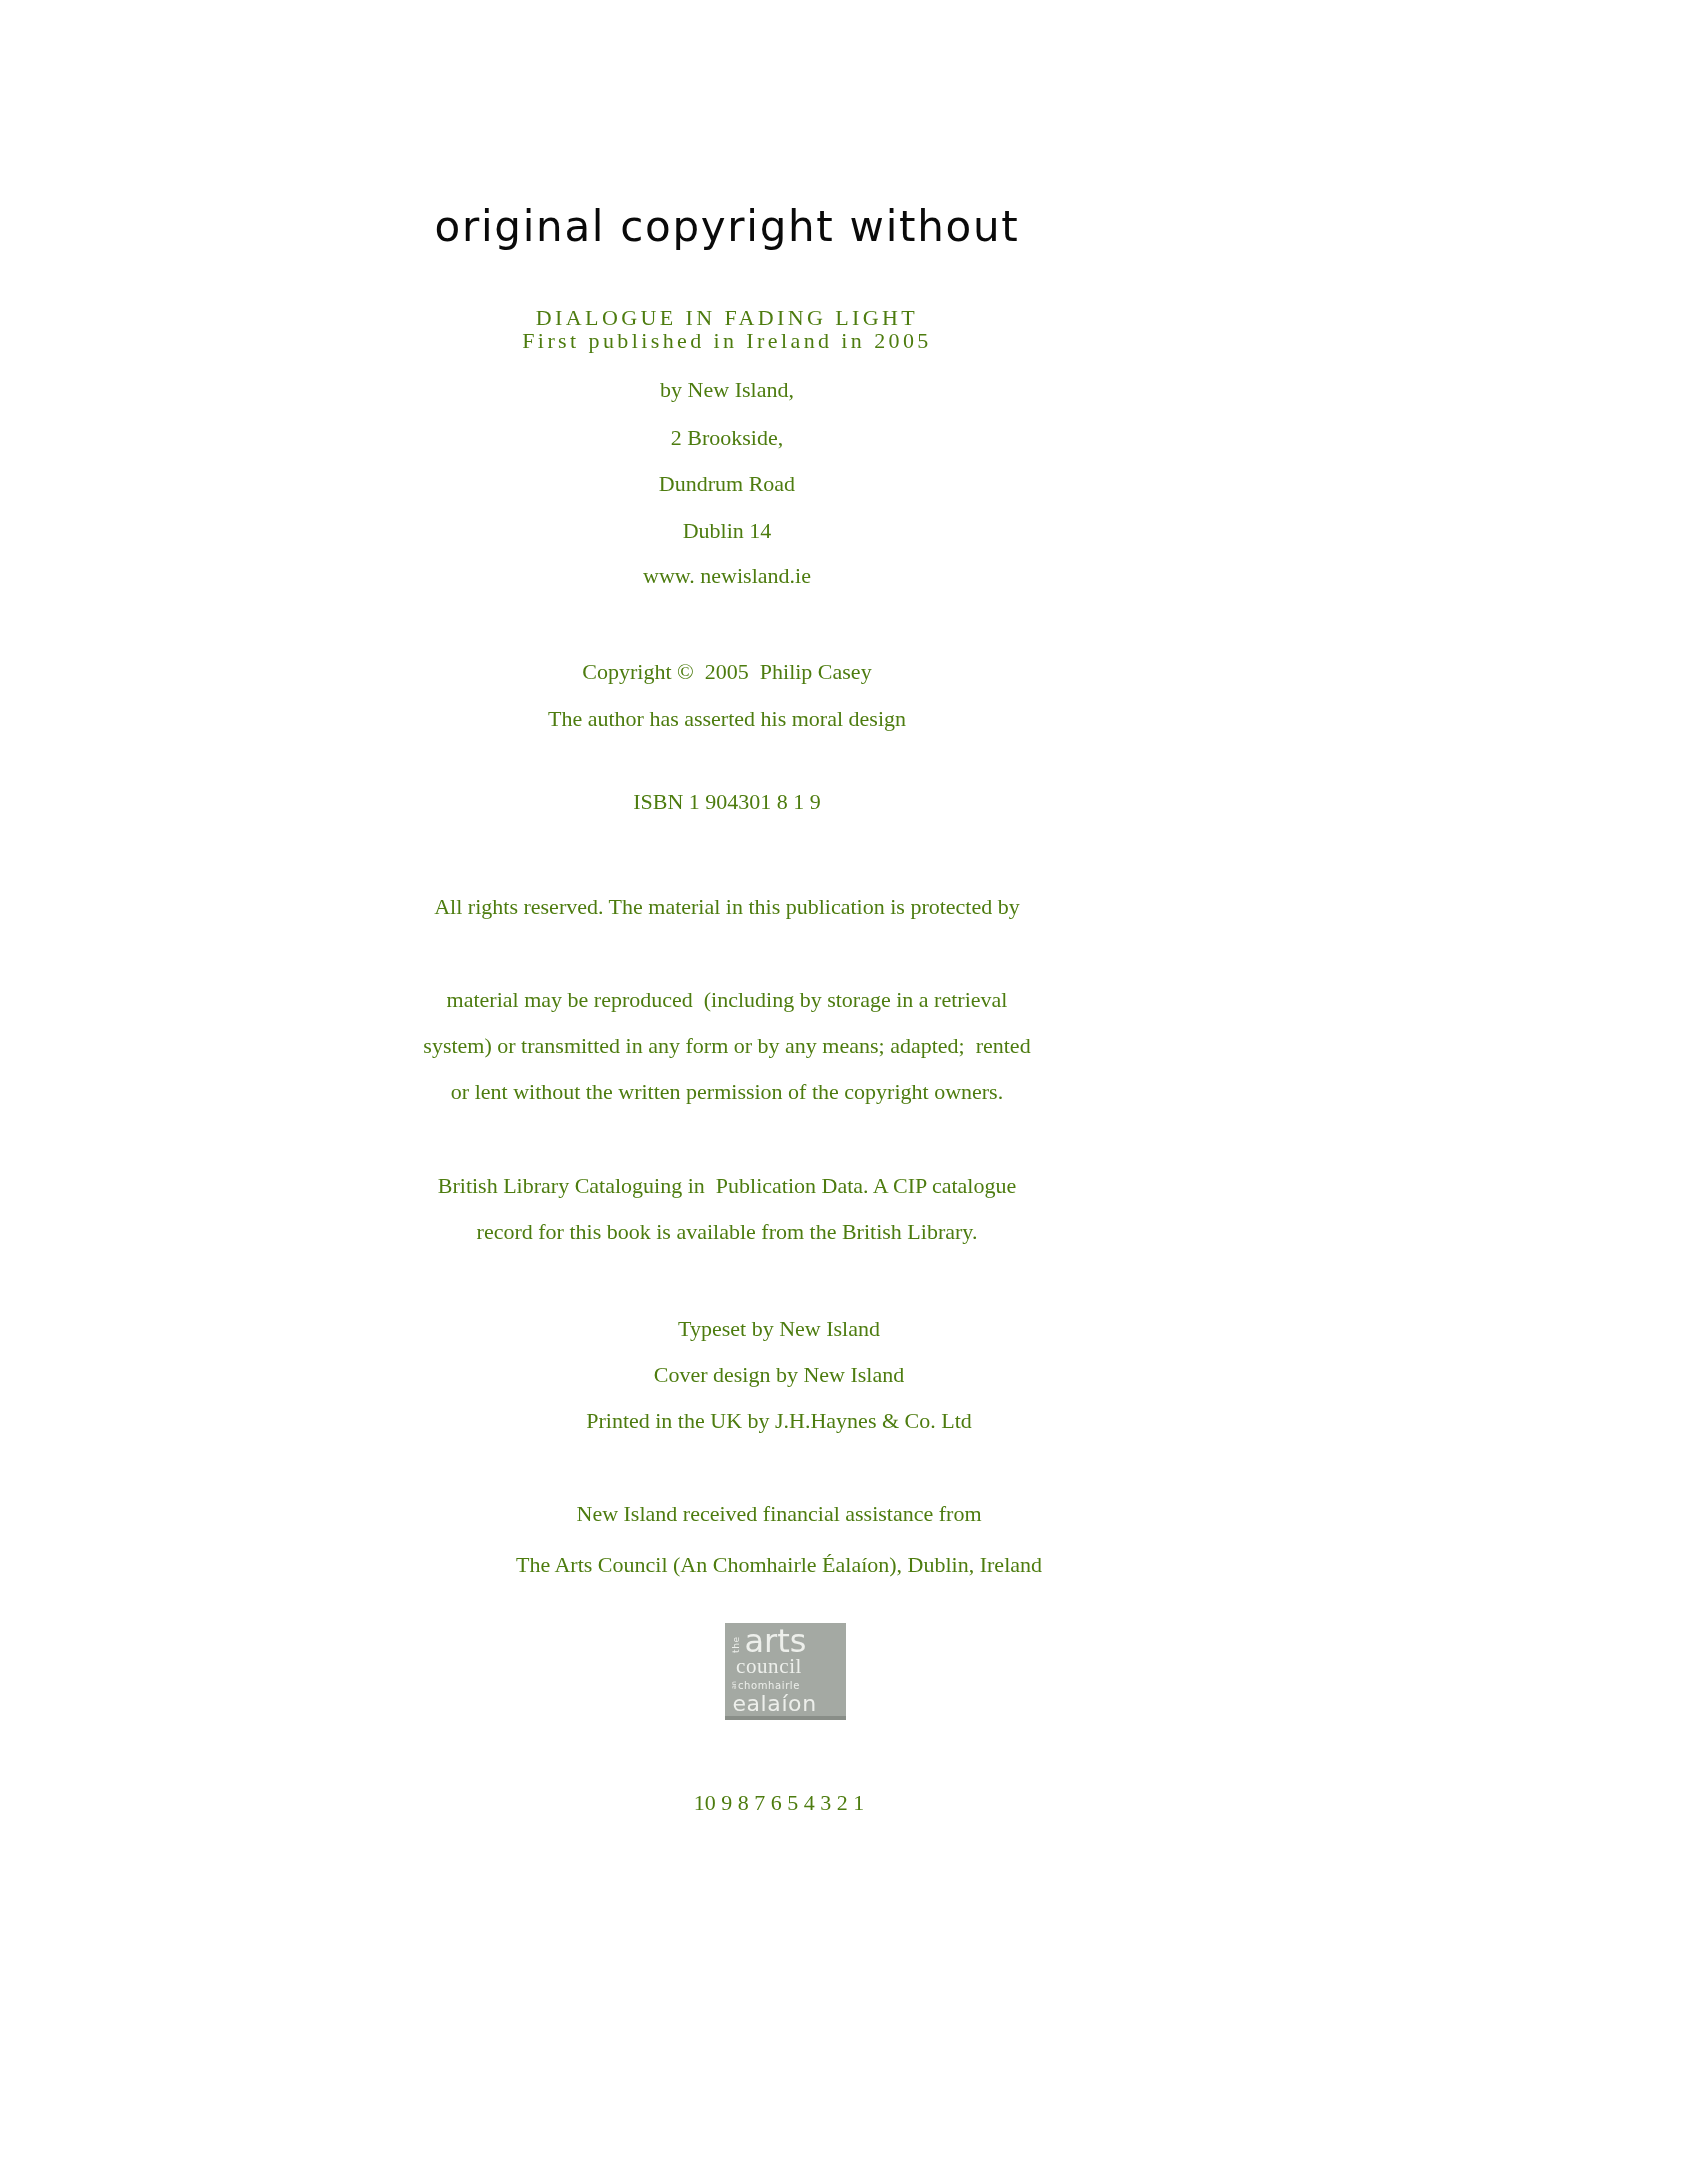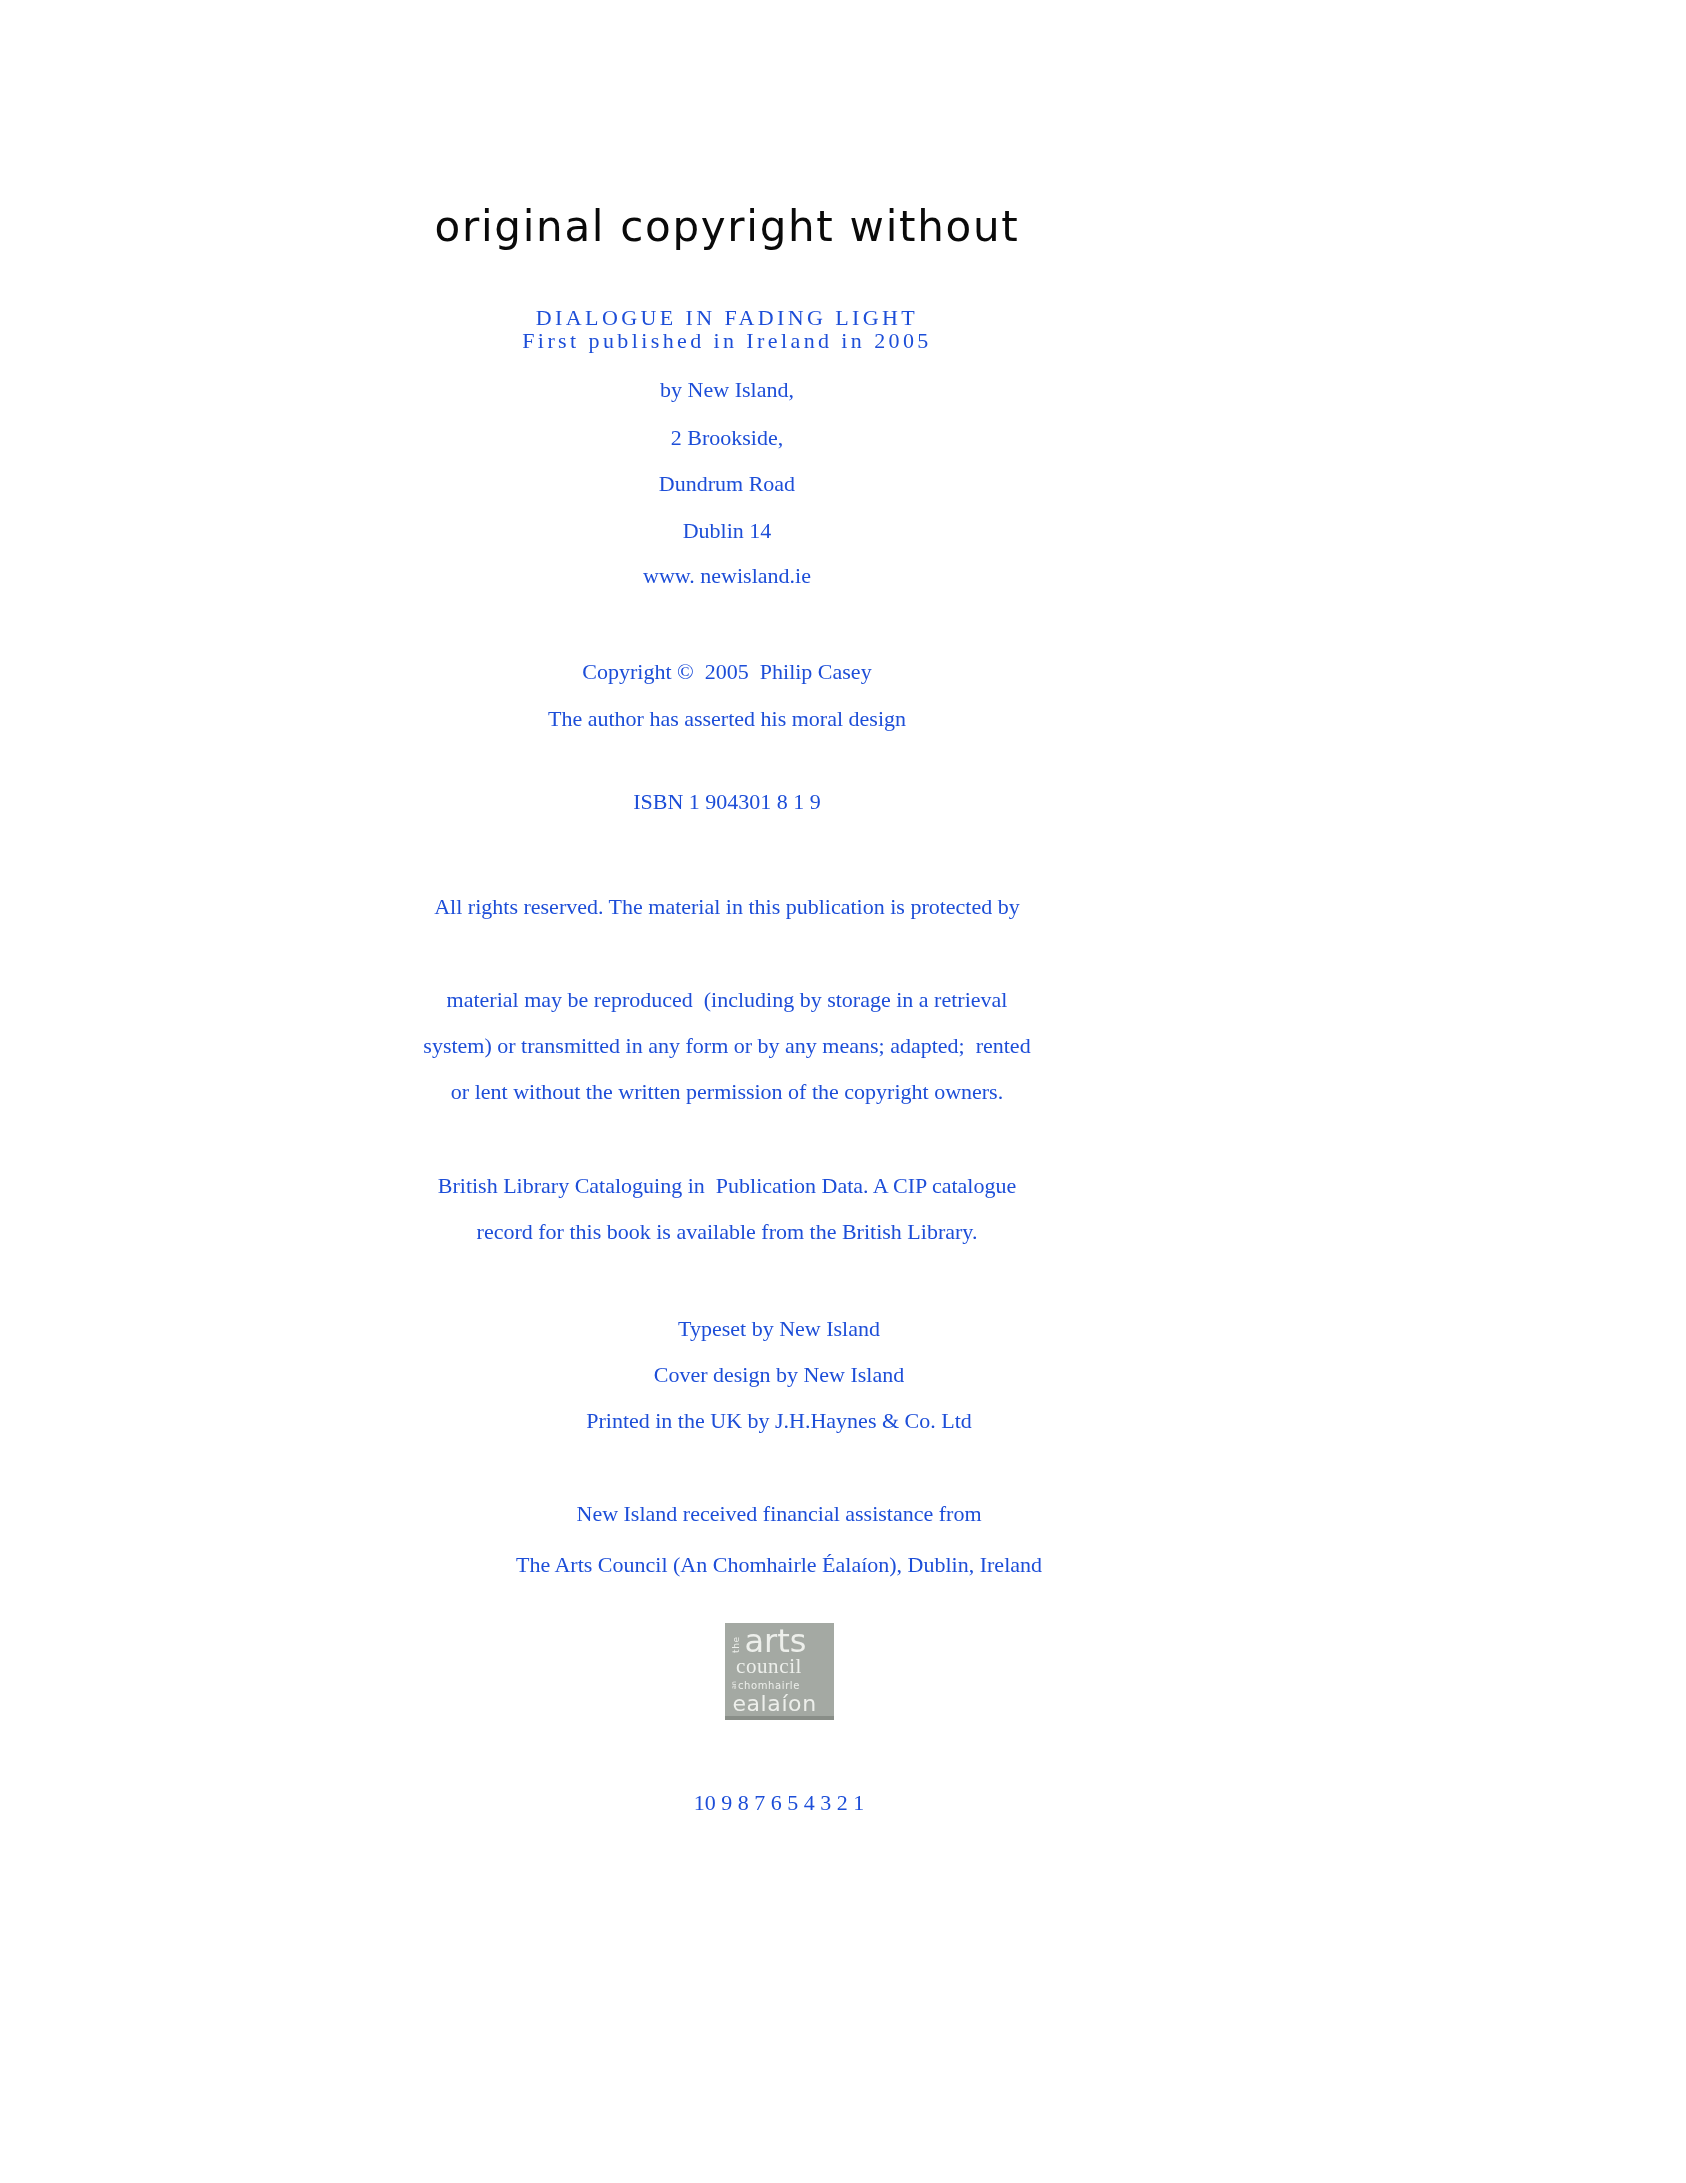--- a/index.html
+++ b/index.html
@@ -25,41 +25,42 @@
   .col-b { left: 150px; width: 1258px; }
   .line {
     position: absolute;
     left: 0;
     right: 0;
     text-align: center;
     font-family: "Liberation Serif", serif;
     font-size: 22px;
     line-height: 1.25;
     white-space: pre-wrap;
-    color: #1d4ed8;
+    color: #4d7c0f;
   }
   .doc-title {
     font-family: "DejaVu Sans", sans-serif;
     font-size: 42px;
     letter-spacing: 1.7px;
     color: #0a0a0a;
     line-height: 1.1;
   }
   .caps-spaced { letter-spacing: 3.4px; }
   .spaced { letter-spacing: 3.4px; }
   
   .logo {
     position: absolute;
     width: 109px;
     height: 93px;
     background: #a4a9a3;
     border-bottom: 4px solid #898e88;
     font-family: "DejaVu Sans", sans-serif;
     color: #edefeb;
     overflow: hidden;
+    padding-left: 12px;
   }
   .logo span { position: absolute; line-height: 1; white-space: nowrap; }
   .logo-the { left: 3.4px; top: 17px; font-size: 9.1px; transform: rotate(-90deg); transform-origin: center; letter-spacing: 0.6px; }
   .logo-arts { left: 19.4px; top: 2.3px; font-size: 32px; }
   .logo-council { left: 11px; top: 33px; font-size: 21px; letter-spacing: 0.6px; font-family: Liberation Serif, serif; }
   .logo-an { left: 4.6px; top: 59px; font-size: 6.3px; transform: rotate(-90deg); transform-origin: center; }
   .logo-chomhairle { left: 13px; top: 58px; font-size: 10px; letter-spacing: 0.6px; }
   .logo-ealaion { left: 7.4px; top: 70px; font-size: 22px; letter-spacing: 0.6px; }
 </style>
 </head>

